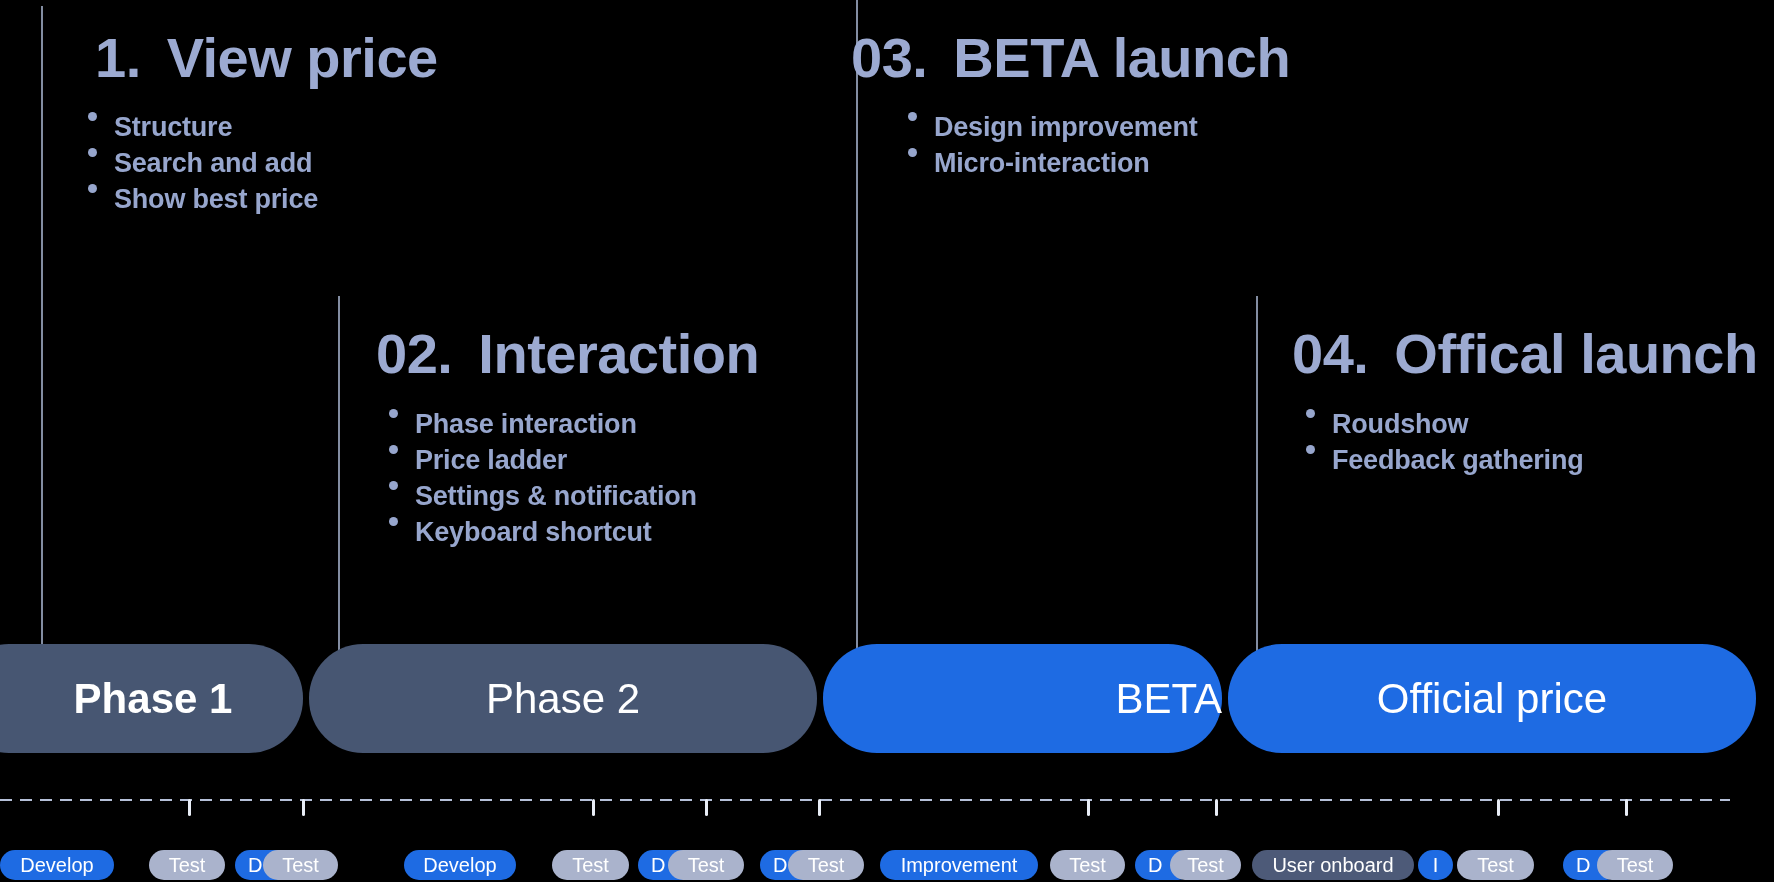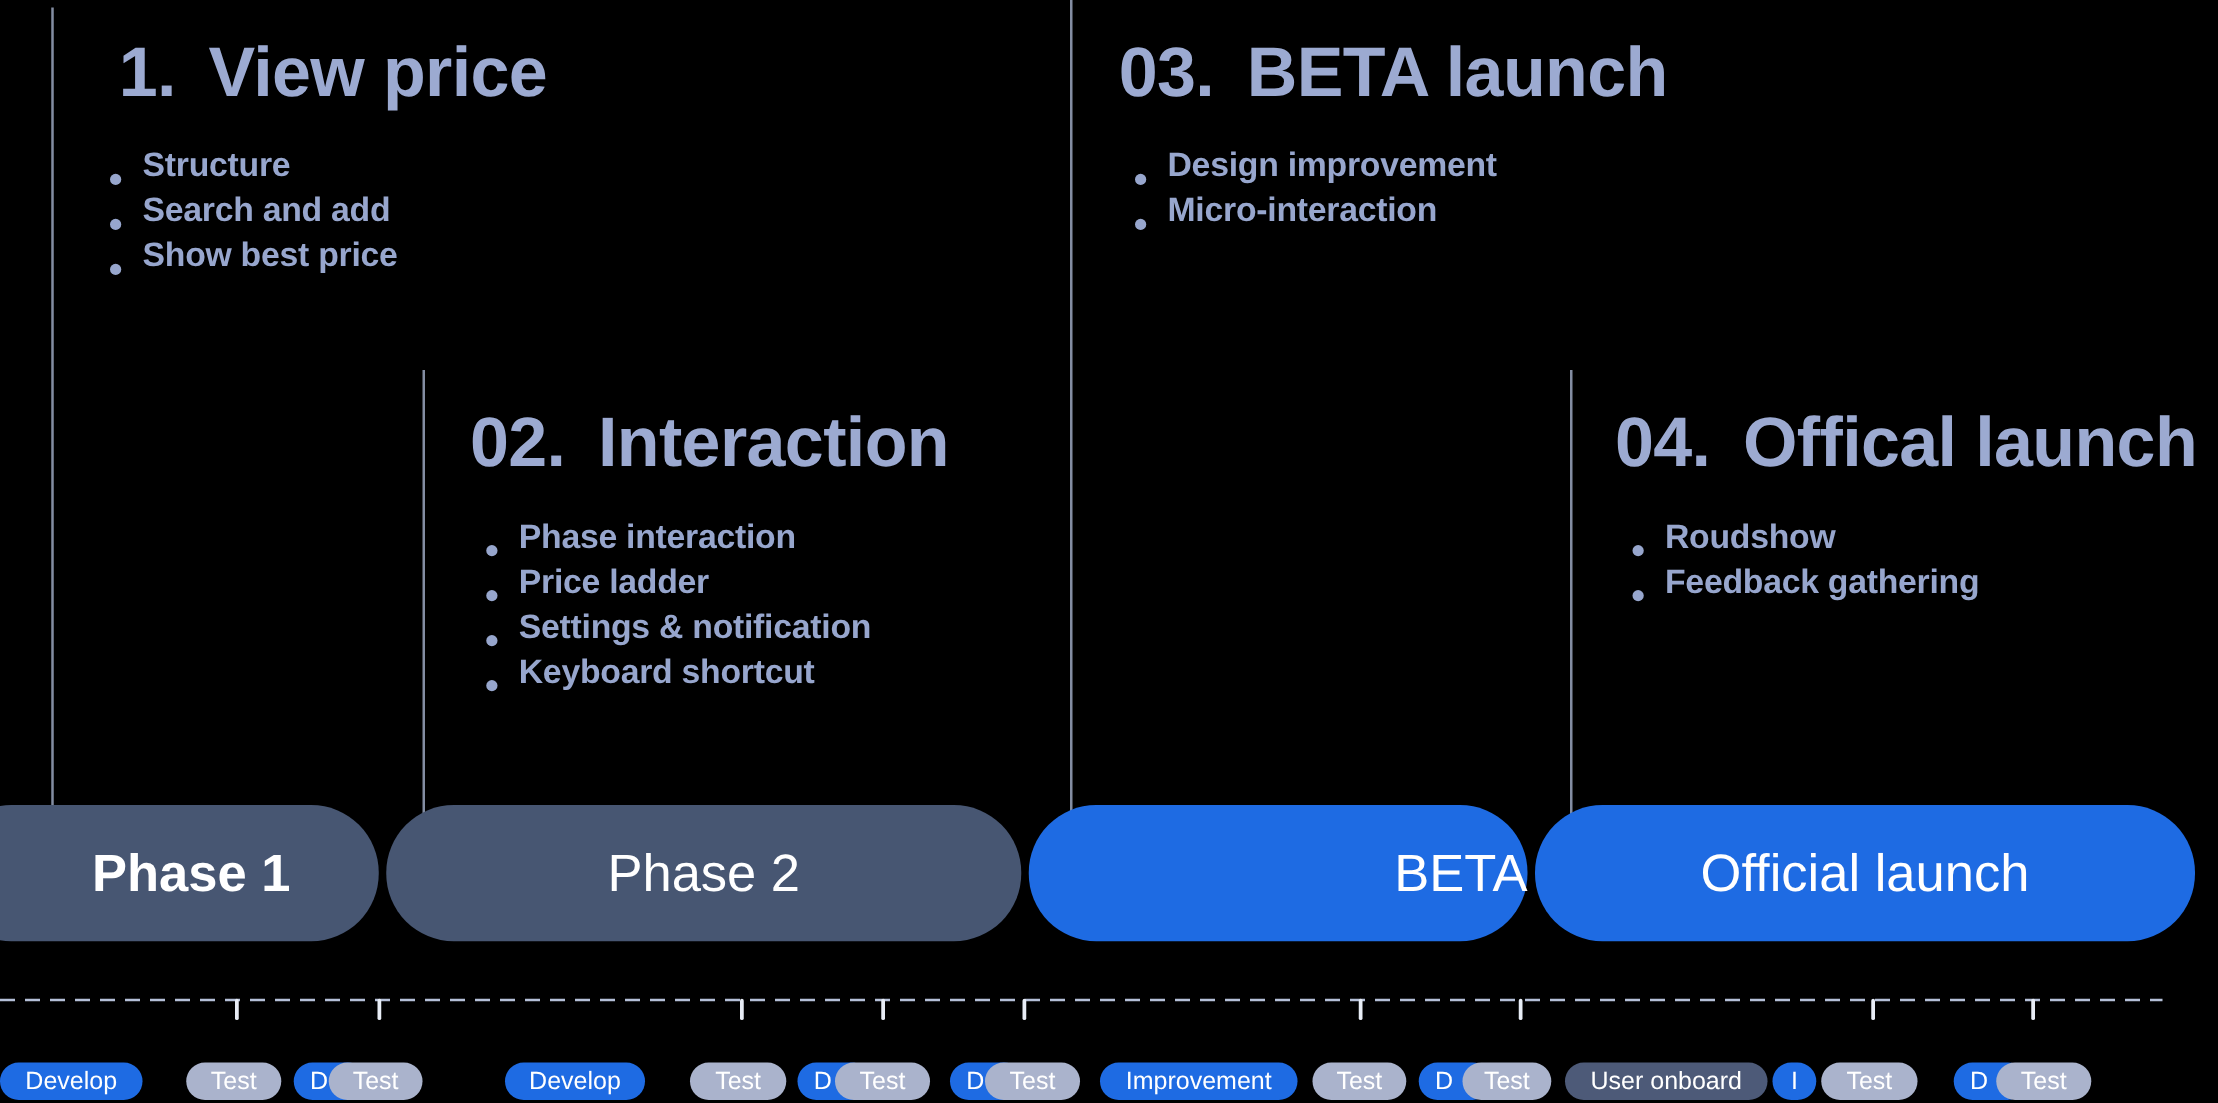--- a/index.html
+++ b/index.html
@@ -12,29 +12,29 @@
   .vline{position:absolute;width:2px;background:rgba(168,181,208,0.78);}
   .vline-1{left:41px;top:6px;height:692px;}
   .vline-2{left:338px;top:296px;height:402px;}
   .vline-3{left:856px;top:0px;height:698px;}
   .vline-4{left:1256px;top:296px;height:402px;}
   
   .heading{position:absolute;font-size:56px;font-weight:bold;color:#9caad1;letter-spacing:-0.5px;white-space:nowrap;line-height:1.2;}
   .heading .num{margin-right:26px;}
   .h1{left:95px;top:24px;}
   .h2{left:376px;top:320px;}
-  .h3{left:895px;top:24px;}
+  .h3{left:851px;top:24px;}
   .h4{left:1292px;top:320px;}
   
   .bullets{position:absolute;}
   .b1{left:88px;top:112px;}
   .b2{left:389px;top:409px;}
   .b3{left:908px;top:112px;}
   .b4{left:1306px;top:409px;}
-  .bullet-row{display:flex;align-items:flex-end;height:36px;}
+  .bullet-row{display:flex;align-items:flex-start;height:36px;}
   .dot{width:9px;height:9px;border-radius:50%;background:#97a6cd;margin-right:17px;flex:0 0 auto;}
   .bullet-label{font-size:27px;font-weight:bold;color:#97a6cd;white-space:nowrap;letter-spacing:-0.2px;}
   
   .phase{position:absolute;top:644px;height:109px;border-radius:54px;display:flex;align-items:center;justify-content:center;
          color:#ffffff;font-size:42px;font-weight:500;white-space:nowrap;}
   .phase.slate{background:#475672;}
   .phase.blue{background:#1e6be3;}
   .phase-1{left:-45px;width:348px;}
   .phase-1 .phase-label{margin-left:48px;font-weight:bold;}
   .phase-2{left:309px;width:508px;}
@@ -133,21 +133,21 @@
   <div class="phase slate phase-1">
       <span class="phase-label">Phase 1</span>
     </div>
   <div class="phase slate phase-2">
       <span class="phase-label">Phase 2</span>
     </div>
   <div class="phase blue phase-3">
       <span class="phase-label">BETA</span>
     </div>
   <div class="phase blue phase-4">
-      <span class="phase-label">Official launch</span>
+      <span class="phase-label">Official price</span>
     </div>
 
   <div class="dash-line"></div>
   <div class="tick" style="left:188px"></div>
   <div class="tick" style="left:302px"></div>
   <div class="tick" style="left:592px"></div>
   <div class="tick" style="left:705px"></div>
   <div class="tick" style="left:818px"></div>
   <div class="tick" style="left:1087px"></div>
   <div class="tick" style="left:1215px"></div>

